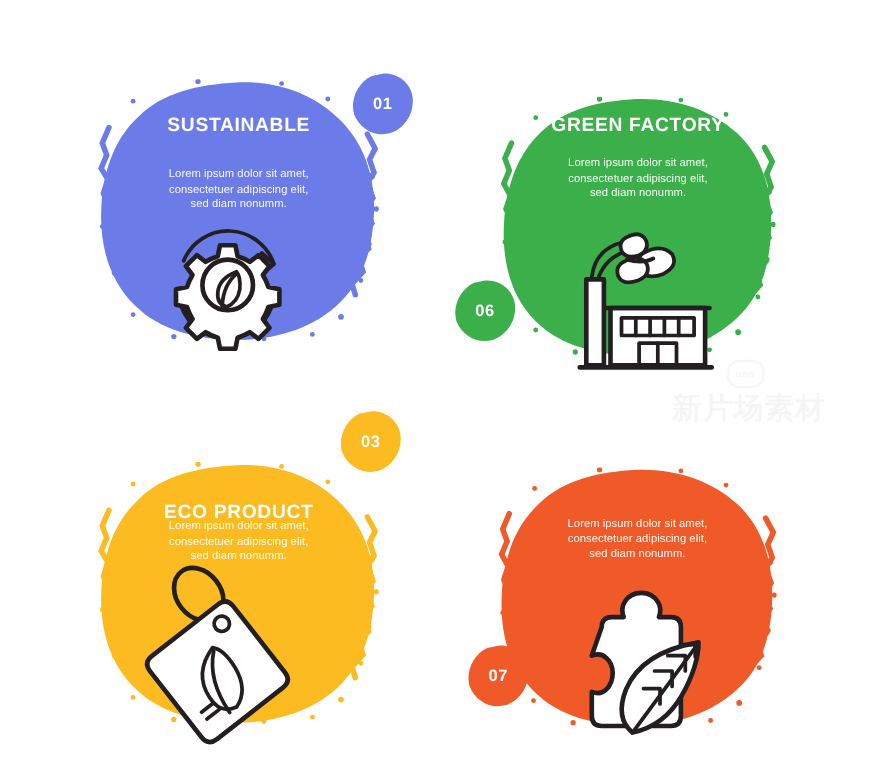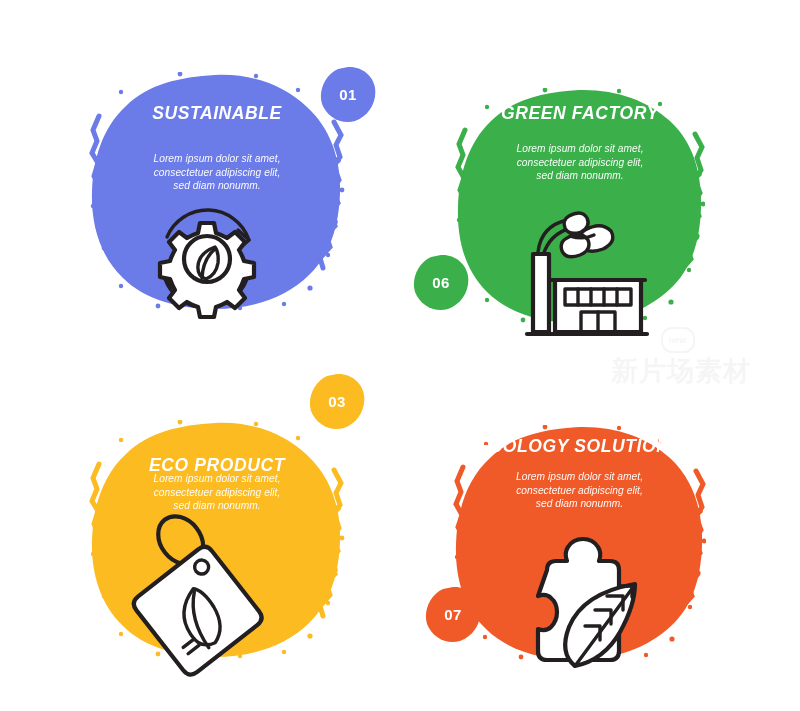--- a/index.html
+++ b/index.html
@@ -4,21 +4,21 @@
 <style>
   html,body{margin:0;padding:0;}
   body{
     width:800px;height:711px;background:#ffffff;overflow:hidden;
     font-family:"Liberation Sans","DejaVu Sans",sans-serif;
     position:relative;
   }
   #stage{position:absolute;left:0;top:0;width:800px;height:711px;}
 
   
-  .card{position:absolute;font-style:italic;}
+  .card{position:absolute;}
   .blob{position:absolute;left:0;top:0;width:100%;height:100%;}
   .blob svg{display:block;width:100%;height:100%;}
 
   
   .txt{position:absolute;left:0;right:0;text-align:center;color:#ffffff;}
   .title{
     font-weight:bold;letter-spacing:.6px;line-height:1.08;
     text-transform:uppercase;
   }
   .body{
@@ -309,23 +309,20 @@
           <circle cx="68" cy="232" r="2.4"></circle>
             <circle cx="150" cy="234" r="2.2"></circle>
           <circle cx="92" cy="2" r="2.4"></circle>
             <circle cx="166" cy="3" r="2.2"></circle>
           <circle cx="207" cy="16" r="2.2"></circle>
             <circle cx="33" cy="19" r="2.2"></circle>
         </g>
       </svg>
     </div>
 
-    <div class="txt title" style="top:12px;font-size:17.5px;">
-      <div>ECOLOGY SOLUTIONS</div>
-    </div>
 
     <div class="txt body" style="top:45px;">
       <div>Lorem ipsum dolor sit amet,</div>
       <div>consectetuer adipiscing elit,</div>
       <div>sed diam nonumm.</div>
     </div>
 
     <div class="icon" style="left:50px;top:105px;width:150px;height:140px;">
       <svg viewBox="0 0 150 140" aria-hidden="true">
 

